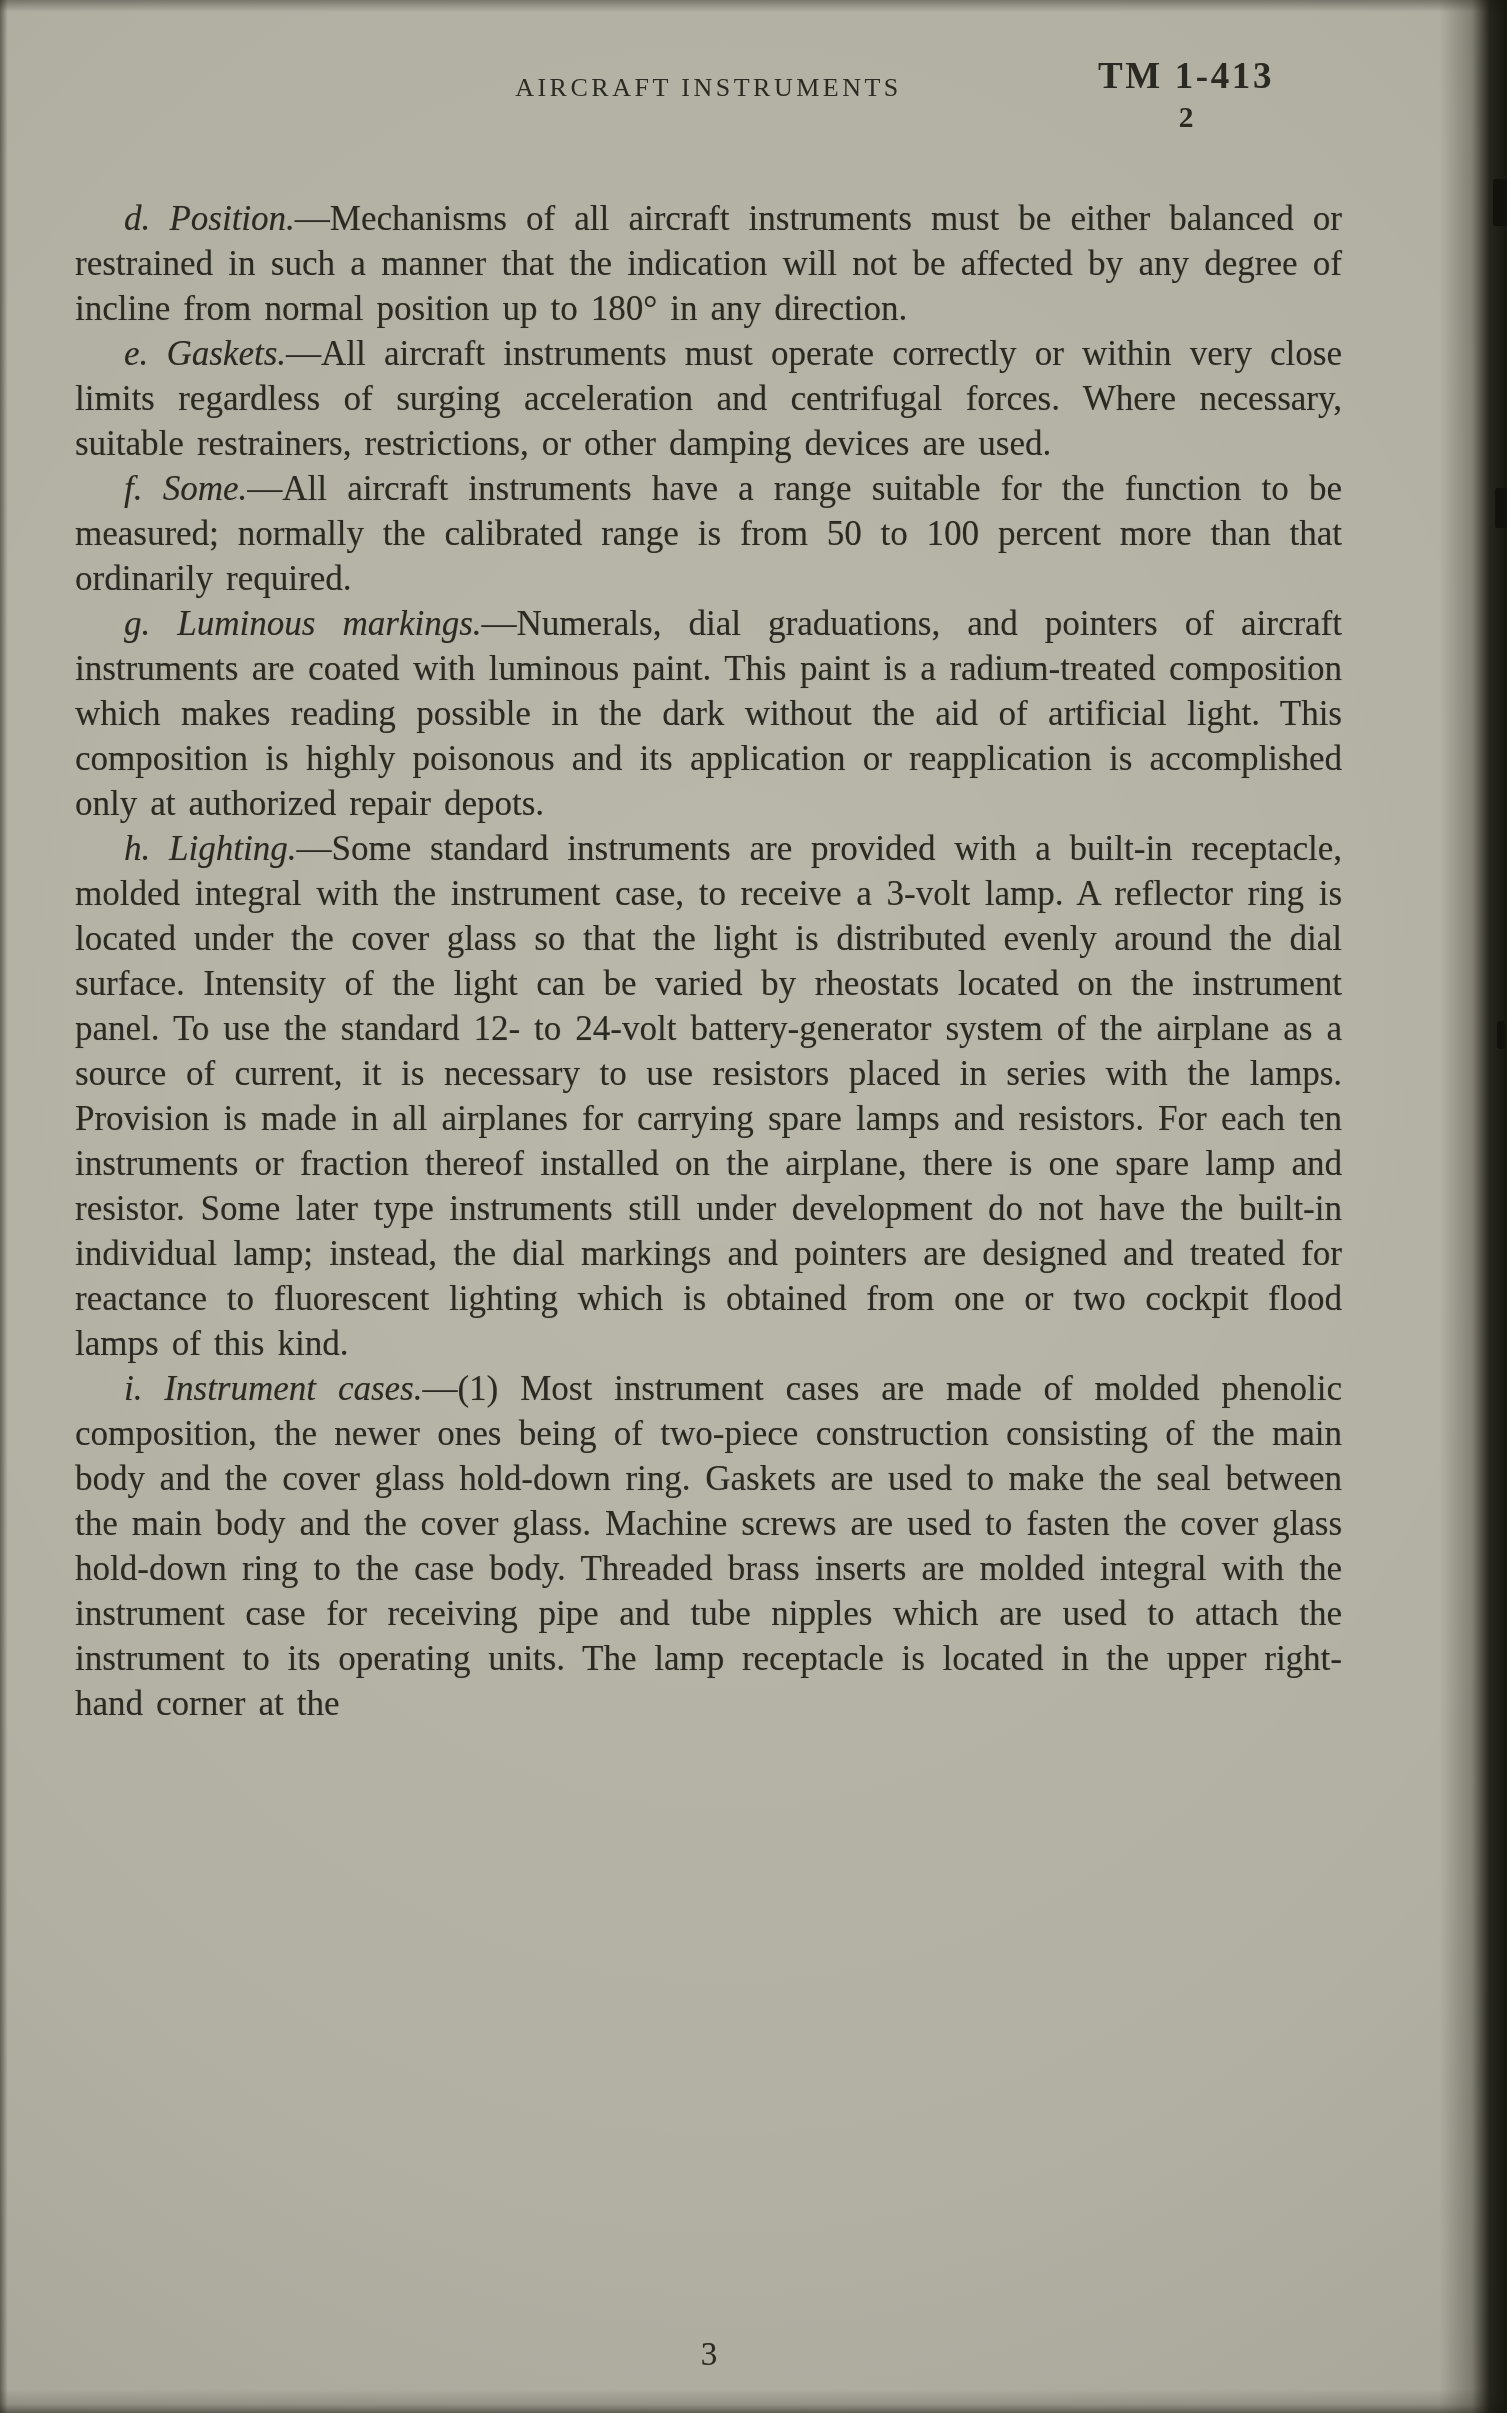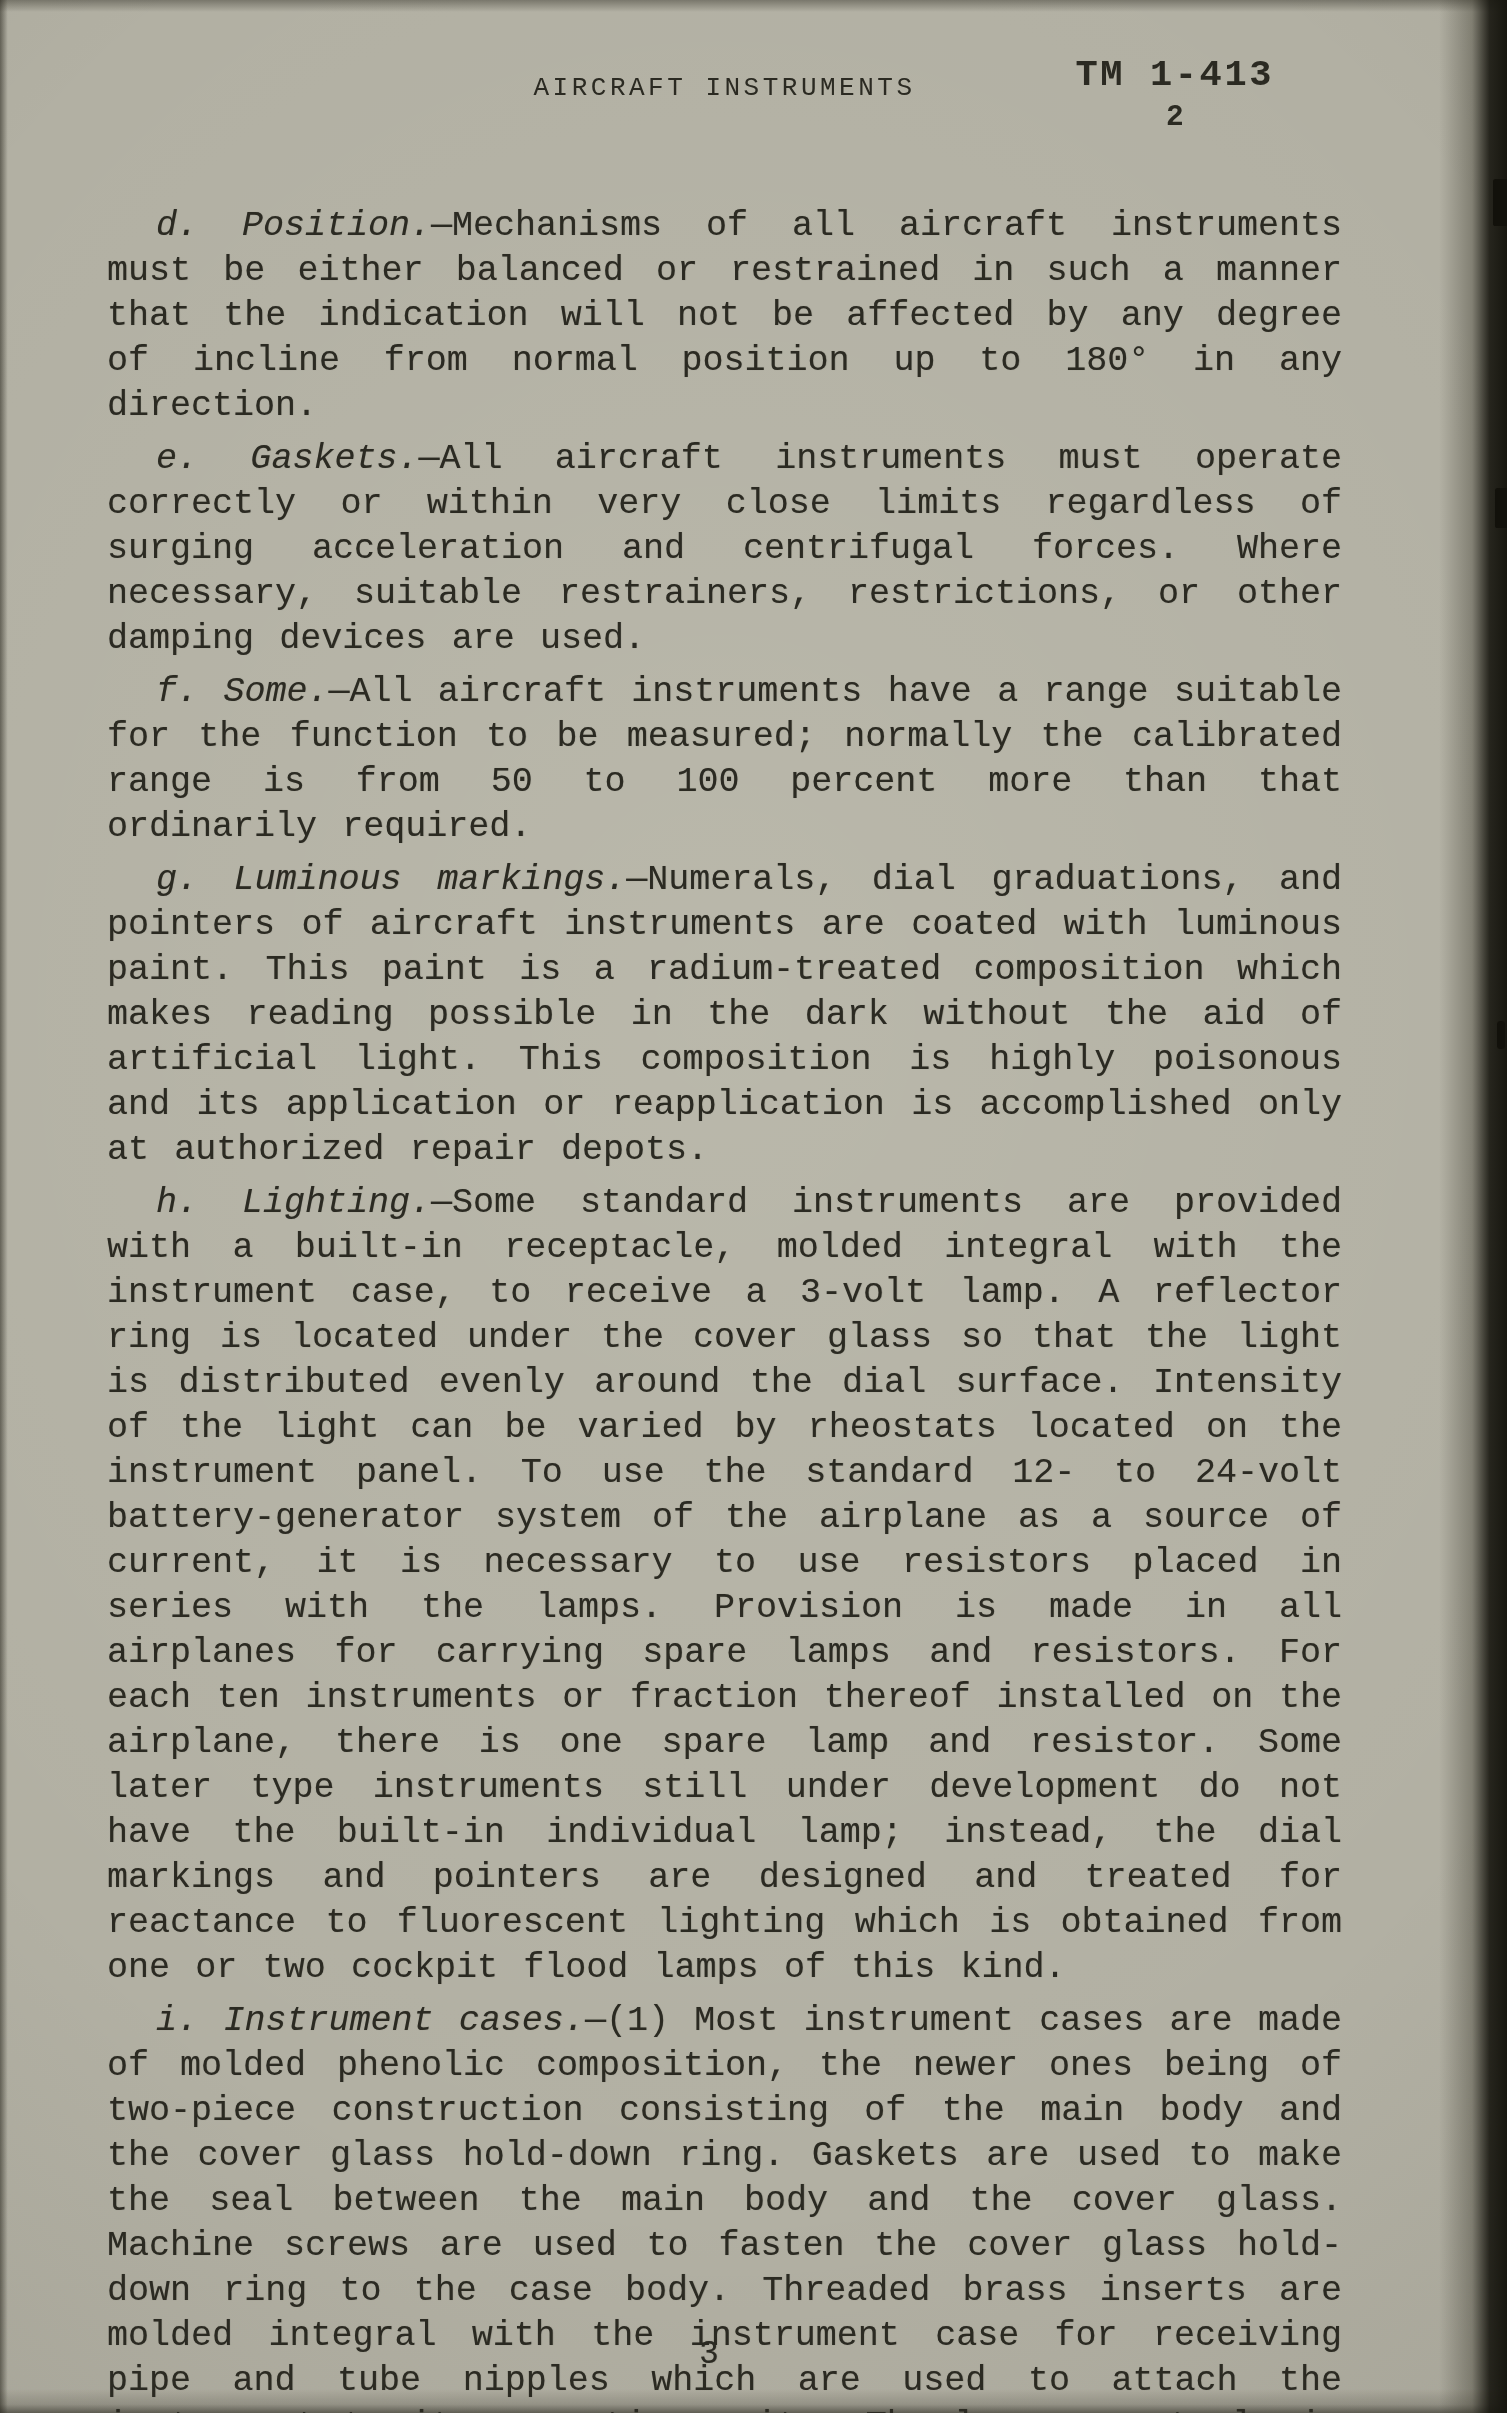--- a/index.html
+++ b/index.html
@@ -14,22 +14,21 @@
       linear-gradient(to right, rgba(35,33,24,0.55) 0px, rgba(35,33,24,0) 7.8px),
       linear-gradient(to bottom, rgba(35,33,24,0.40) 0px, rgba(35,33,24,0) 12px),
       linear-gradient(to top, rgba(30,28,20,0.55) 0px, rgba(30,28,20,0.18) 8.7px, rgba(30,28,20,0) 24px),
       radial-gradient(ellipse 120% 90% at 48% 42%, rgba(255,255,238,0.10) 0%, rgba(255,255,238,0) 55%, rgba(20,19,12,0.12) 100%);
     font-family: "Liberation Serif", "DejaVu Serif", serif;
     color: #2b2a22;
   }
   .page {
     position: absolute;
     left: 0; top: 0; right: 0; bottom: 0;
-    padding: 38px 165px 0 107px;
-    font-family: Liberation Mono, monospace;
+    padding: 38px 165px 0 75px;
   }
   .header { position: relative; height: 158px; }
   .tm-block { position: absolute; right: 68px; top: 16px; text-align: center; }
   .tm-number {
     font-size: 37px;
     font-weight: bold;
     letter-spacing: 2.6px;
     white-space: nowrap;
   }
   .page-ref {
@@ -48,21 +47,21 @@
     font-size: 35px;
     line-height: 45px;
     text-shadow: 0.3px 0.3px 0.7px rgba(43,42,34,0.35);
   }
   .para {
     margin: 0;
     text-align: justify;
     word-spacing: 4.3px;
     hyphens: auto;
   }
-  .para.indent { text-indent: 49px; margin-top: 8px; }
+  .para.indent { text-indent: 49px; }
   .para i { font-style: italic; }
   .footer {
     position: absolute;
     bottom: 40px;
     left: 75px;
     width: 1268px;
     text-align: center;
     font-size: 33px;
     text-shadow: 0.3px 0.3px 0.7px rgba(43,42,34,0.35);
   }

